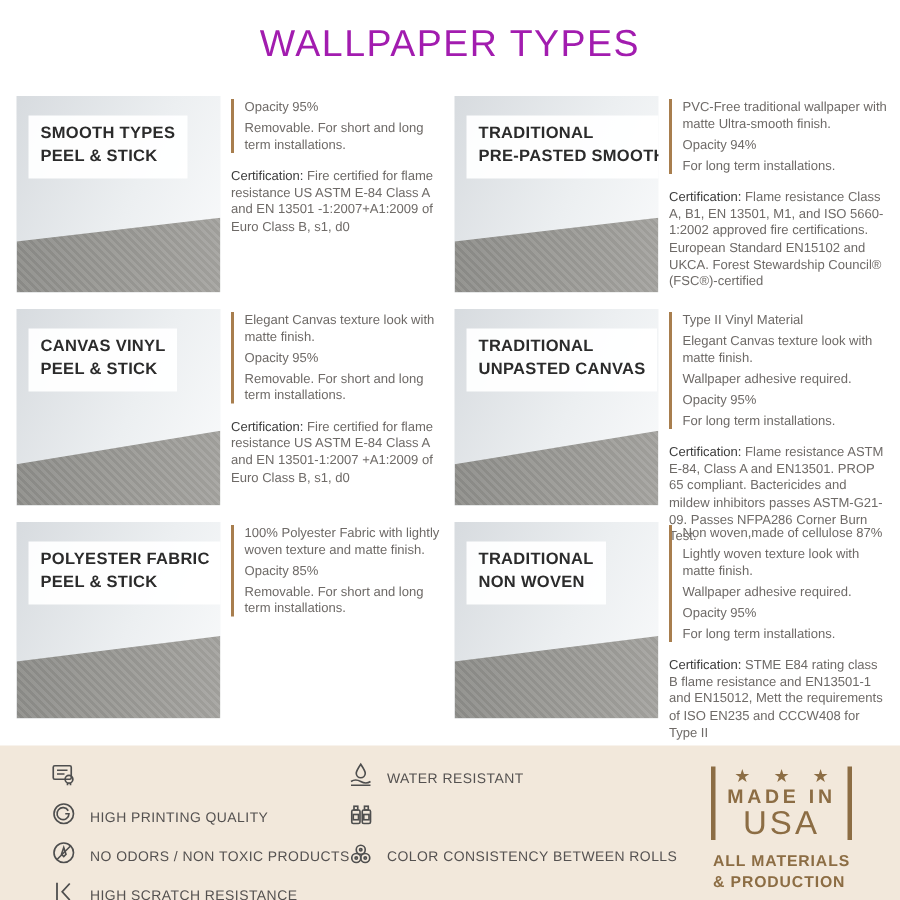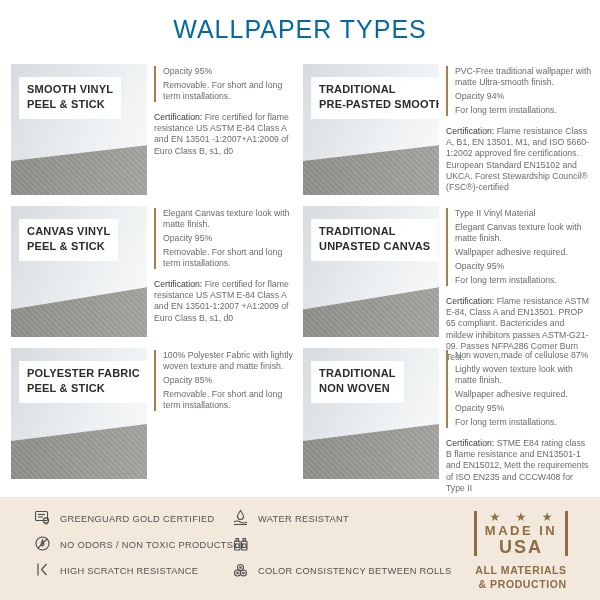--- a/index.html
+++ b/index.html
@@ -9,21 +9,21 @@
     background:#ffffff;
     position:relative;
     overflow:hidden;
   }
   .page-title {
     text-align:center;
     padding-top:15px;
     font-size:25px;
     font-weight:500;
     letter-spacing:1px;
-    color:#0369a1;
+    color:#a21caf;
   }
   .grid {
     margin:20px 8px 0 8px;
     display:grid;
     grid-template-columns:292px 292px;
     grid-auto-rows:131px;
     row-gap:11px;
   }
   .panel { display:flex; gap:7px; padding-left:3px; }
   .photo {
@@ -87,38 +87,38 @@
   .usa-block {
     flex:1; display:flex; flex-direction:column;
     align-items:center; padding-top:1px;
     color:#8c6d44;
   }
   .usa-logo { display:flex; align-items:stretch; gap:5px; }
   .usa-bar { width:3px; background:#8c6d44; }
   .usa-center { display:flex; flex-direction:column; align-items:center; padding:0 2px; }
   .usa-stars { font-size:12px; letter-spacing:6px; line-height:1; padding-left:6px; }
   .usa-madein { font-size:13px; font-weight:700; letter-spacing:2.5px; line-height:1.15; margin-top:1px; }
-  .usa-usa { font-size:18px; font-weight:700; letter-spacing:2px; line-height:.95; }
+  .usa-usa { font-size:22px; font-weight:400; letter-spacing:2px; line-height:.95; }
   .usa-sub {
-    margin-top:7px; text-align:right;
+    margin-top:7px; text-align:left;
     font-size:10.5px; font-weight:700; letter-spacing:.6px; line-height:1.35;
   }
 </style>
 </head>
 <body>
 
 <h1 class="page-title">WALLPAPER TYPES</h1>
 
 <div class="grid">
 
   <section class="panel r1">
     <div class="photo">
       <div class="floor"></div>
       <div class="label-box">
-        <span>SMOOTH VINYL</span>
+        <span>SMOOTH TYPES</span>
         <span>PEEL &amp; STICK</span>
       </div>
     </div>
     <div class="text-col">
       <div class="desc">
         <p>Opacity 95%</p>
         <p>Removable.  For short and long term installations.</p>
       </div>
       <p class="cert">
         <b>Certification:</b>
@@ -241,21 +241,29 @@
       <span>
         <svg width="17" height="17" viewBox="0 0 17 17" fill="none" stroke="#4e4e4e" stroke-width="1.1">
           <rect x="1.5" y="2.5" width="12" height="9" rx="1"></rect>
           <line x1="4" y1="5.5" x2="11" y2="5.5"></line>
             <line x1="4" y1="8" x2="9" y2="8"></line>
           <circle cx="12" cy="11.5" r="2.6"></circle>
             <line x1="11" y1="13.8" x2="11" y2="15.5"></line>
             <line x1="13" y1="13.8" x2="13" y2="15.5"></line>
         </svg>
       </span>
-      <span class="badge-label">GREENGUARD GOLD CERTIFIED</span>
+    </div>
+    <div class="badge">
+      <span>
+        <svg width="17" height="17" viewBox="0 0 17 17" fill="none" stroke="#4e4e4e" stroke-width="1.1">
+          <circle cx="8.5" cy="8.5" r="6.5"></circle>
+          <path d="M11.5 6.5 A4 4 0 1 0 12 8.5 L9.5 8.5"></path>
+        </svg>
+      </span>
+      <span class="badge-label">HIGH PRINTING QUALITY</span>
     </div>
     <div class="badge">
       <span>
         <svg width="17" height="17" viewBox="0 0 17 17" fill="none" stroke="#4e4e4e" stroke-width="1.1">
           <circle cx="8.5" cy="8.5" r="6.5"></circle>
           <path d="M8.5 5 L7 9.5 L8.5 11 L10 9.5 Z"></path>
           <line x1="4" y1="13" x2="13" y2="4"></line>
         </svg>
       </span>
       <span class="badge-label">NO ODORS / NON TOXIC PRODUCTS</span>

